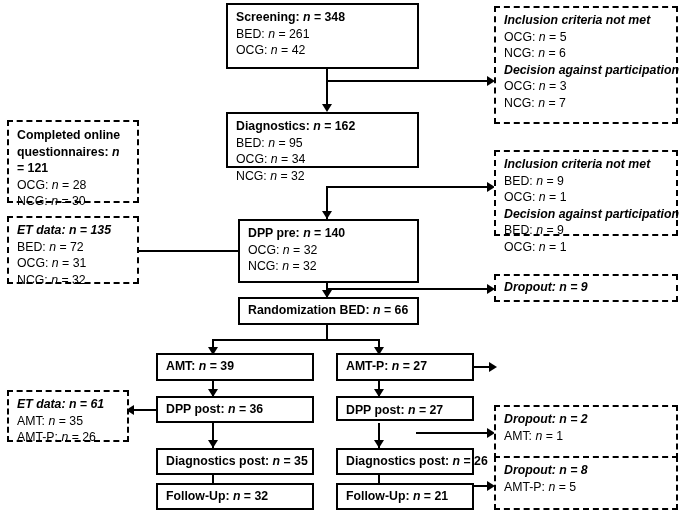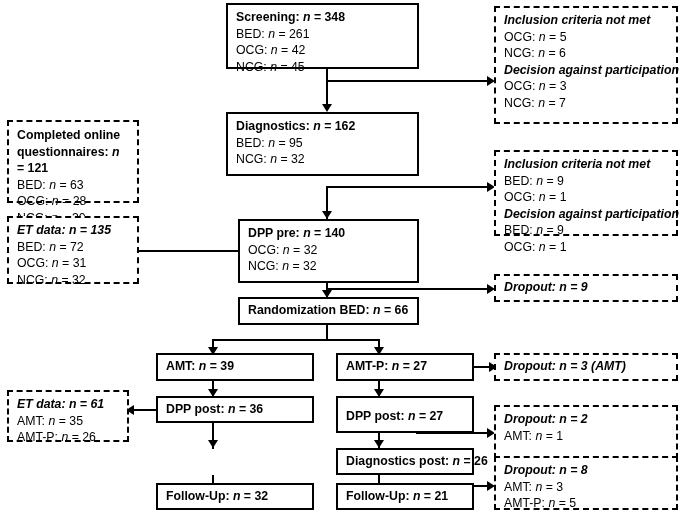--- a/index.html
+++ b/index.html
@@ -139,42 +139,41 @@
   <div class="vline" style="left:378px; top:475px; height:24px;"></div>
   <div class="arrow-down" style="left:374px; top:489px;"></div>
 
   <div class="hline" style="left:416px; top:485px; width:73px;"></div>
   <div class="arrow-right" style="left:487px; top:481px;"></div>
 
   <div class="box" style="left:226px; top:3px; width:193px; height:66px;">
     <div class="hdr">Screening: <span style="font-style:italic">n</span> = 348</div>
     <div class="ln">BED: <span style="font-style:italic">n</span> = 261</div>
     <div class="ln">OCG: <span style="font-style:italic">n</span> = 42</div>
-    <div class="ln">NCG: <span style="font-style:italic">n</span> = 45</div>
   </div>
 
   <div class="box dashed" style="left:494px; top:6px; width:184px; height:118px;">
     <div class="hdr ital">Inclusion criteria not met</div>
     <div class="ln">OCG: <span style="font-style:italic">n</span> = 5</div>
     <div class="ln">NCG: <span style="font-style:italic">n</span> = 6</div>
     <div class="hdr ital">Decision against participation</div>
     <div class="ln">OCG: <span style="font-style:italic">n</span> = 3</div>
     <div class="ln">NCG: <span style="font-style:italic">n</span> = 7</div>
   </div>
 
   <div class="box dashed" style="left:7px; top:120px; width:132px; height:83px; padding-top:5px;">
     <div class="hdr" style="white-space:normal;">Completed online questionnaires: <span style="font-style:italic">n</span> = 121</div>
-    <div class="ln">BED: <span style="font-style:italic">n</span> = 63</div>
     <div class="ln">OCG: <span style="font-style:italic">n</span> = 28</div>
     <div class="ln">NCG: <span style="font-style:italic">n</span> = 30</div>
   </div>
 
-  <div class="box" style="left:226px; top:112px; width:193px; height:64px;">
+  <div class="box" style="left:226px; top:112px; width:193px; height:56px;">
     <div class="hdr">Diagnostics: <span style="font-style:italic">n</span> = 162</div>
     <div class="ln">BED: <span style="font-style:italic">n</span> = 95</div>
+    <div class="ln">OCG: <span style="font-style:italic">n</span> = 34</div>
     <div class="ln">NCG: <span style="font-style:italic">n</span> = 32</div>
   </div>
 
   <div class="box dashed" style="left:494px; top:150px; width:184px; height:86px;">
     <div class="hdr ital">Inclusion criteria not met</div>
     <div class="ln">BED: <span style="font-style:italic">n</span> = 9</div>
     <div class="ln">OCG: <span style="font-style:italic">n</span> = 1</div>
     <div class="hdr ital">Decision against participation</div>
     <div class="ln">BED: <span style="font-style:italic">n</span> = 9</div>
     <div class="ln">OCG: <span style="font-style:italic">n</span> = 1</div>
@@ -202,51 +201,50 @@
   </div>
 
   <div class="box" style="left:156px; top:353px; width:158px; height:28px; padding-top:3px;">
     <div class="hdr">AMT: <span style="font-style:italic">n</span> = 39</div>
   </div>
 
   <div class="box" style="left:336px; top:353px; width:138px; height:28px; padding-top:3px;">
     <div class="hdr">AMT-P: <span style="font-style:italic">n</span> = 27</div>
   </div>
 
-  <div class="box dashed" style="left:494px; top:353px; width:184px; height:28px; padding-top:3px;">
-    <div class="hdr ital">Dropout: <span style="font-style:italic">n</span> = 3 (AMT)</div>
-  </div>
 
   <div class="box dashed" style="left:7px; top:390px; width:122px; height:52px;">
     <div class="hdr ital">ET data: <span style="font-style:italic">n</span> = 61</div>
     <div class="ln">AMT: <span style="font-style:italic">n</span> = 35</div>
     <div class="ln">AMT-P: <span style="font-style:italic">n</span> = 26</div>
   </div>
 
   <div class="box" style="left:156px; top:396px; width:158px; height:27px; padding-top:3px;">
     <div class="hdr">DPP post: <span style="font-style:italic">n</span> = 36</div>
   </div>
 
-  <div class="box" style="left:336px; top:396px; width:138px; height:37px; padding-top:10px;">
+  <div class="box" style="left:336px; top:396px; width:138px; height:25px; padding-top:4px;">
     <div class="hdr">DPP post: <span style="font-style:italic">n</span> = 27</div>
   </div>
 
   <div class="box dashed" style="left:494px; top:405px; width:184px; height:54px;">
     <div class="hdr ital">Dropout: <span style="font-style:italic">n</span> = 2</div>
     <div class="ln">AMT: <span style="font-style:italic">n</span> = 1</div>
   </div>
 
+  <div class="box" style="left:156px; top:448px; width:158px; height:27px; padding-top:3px;">
+    <div class="hdr">Diagnostics post: <span style="font-style:italic">n</span> = 35</div>
+  </div>
 
   <div class="box" style="left:336px; top:448px; width:138px; height:27px; padding-top:3px;">
     <div class="hdr">Diagnostics post: <span style="font-style:italic">n</span> = 26</div>
   </div>
 
   <div class="box dashed" style="left:494px; top:456px; width:184px; height:54px;">
     <div class="hdr ital">Dropout: <span style="font-style:italic">n</span> = 8</div>
-    <div class="ln">AMT: <span style="font-style:italic">n</span> = 3</div>
     <div class="ln">AMT-P: <span style="font-style:italic">n</span> = 5</div>
   </div>
 
   <div class="box" style="left:156px; top:483px; width:158px; height:27px; padding-top:3px;">
     <div class="hdr">Follow-Up: <span style="font-style:italic">n</span> = 32</div>
   </div>
 
   <div class="box" style="left:336px; top:483px; width:138px; height:27px; padding-top:3px;">
     <div class="hdr">Follow-Up: <span style="font-style:italic">n</span> = 21</div>
   </div>

